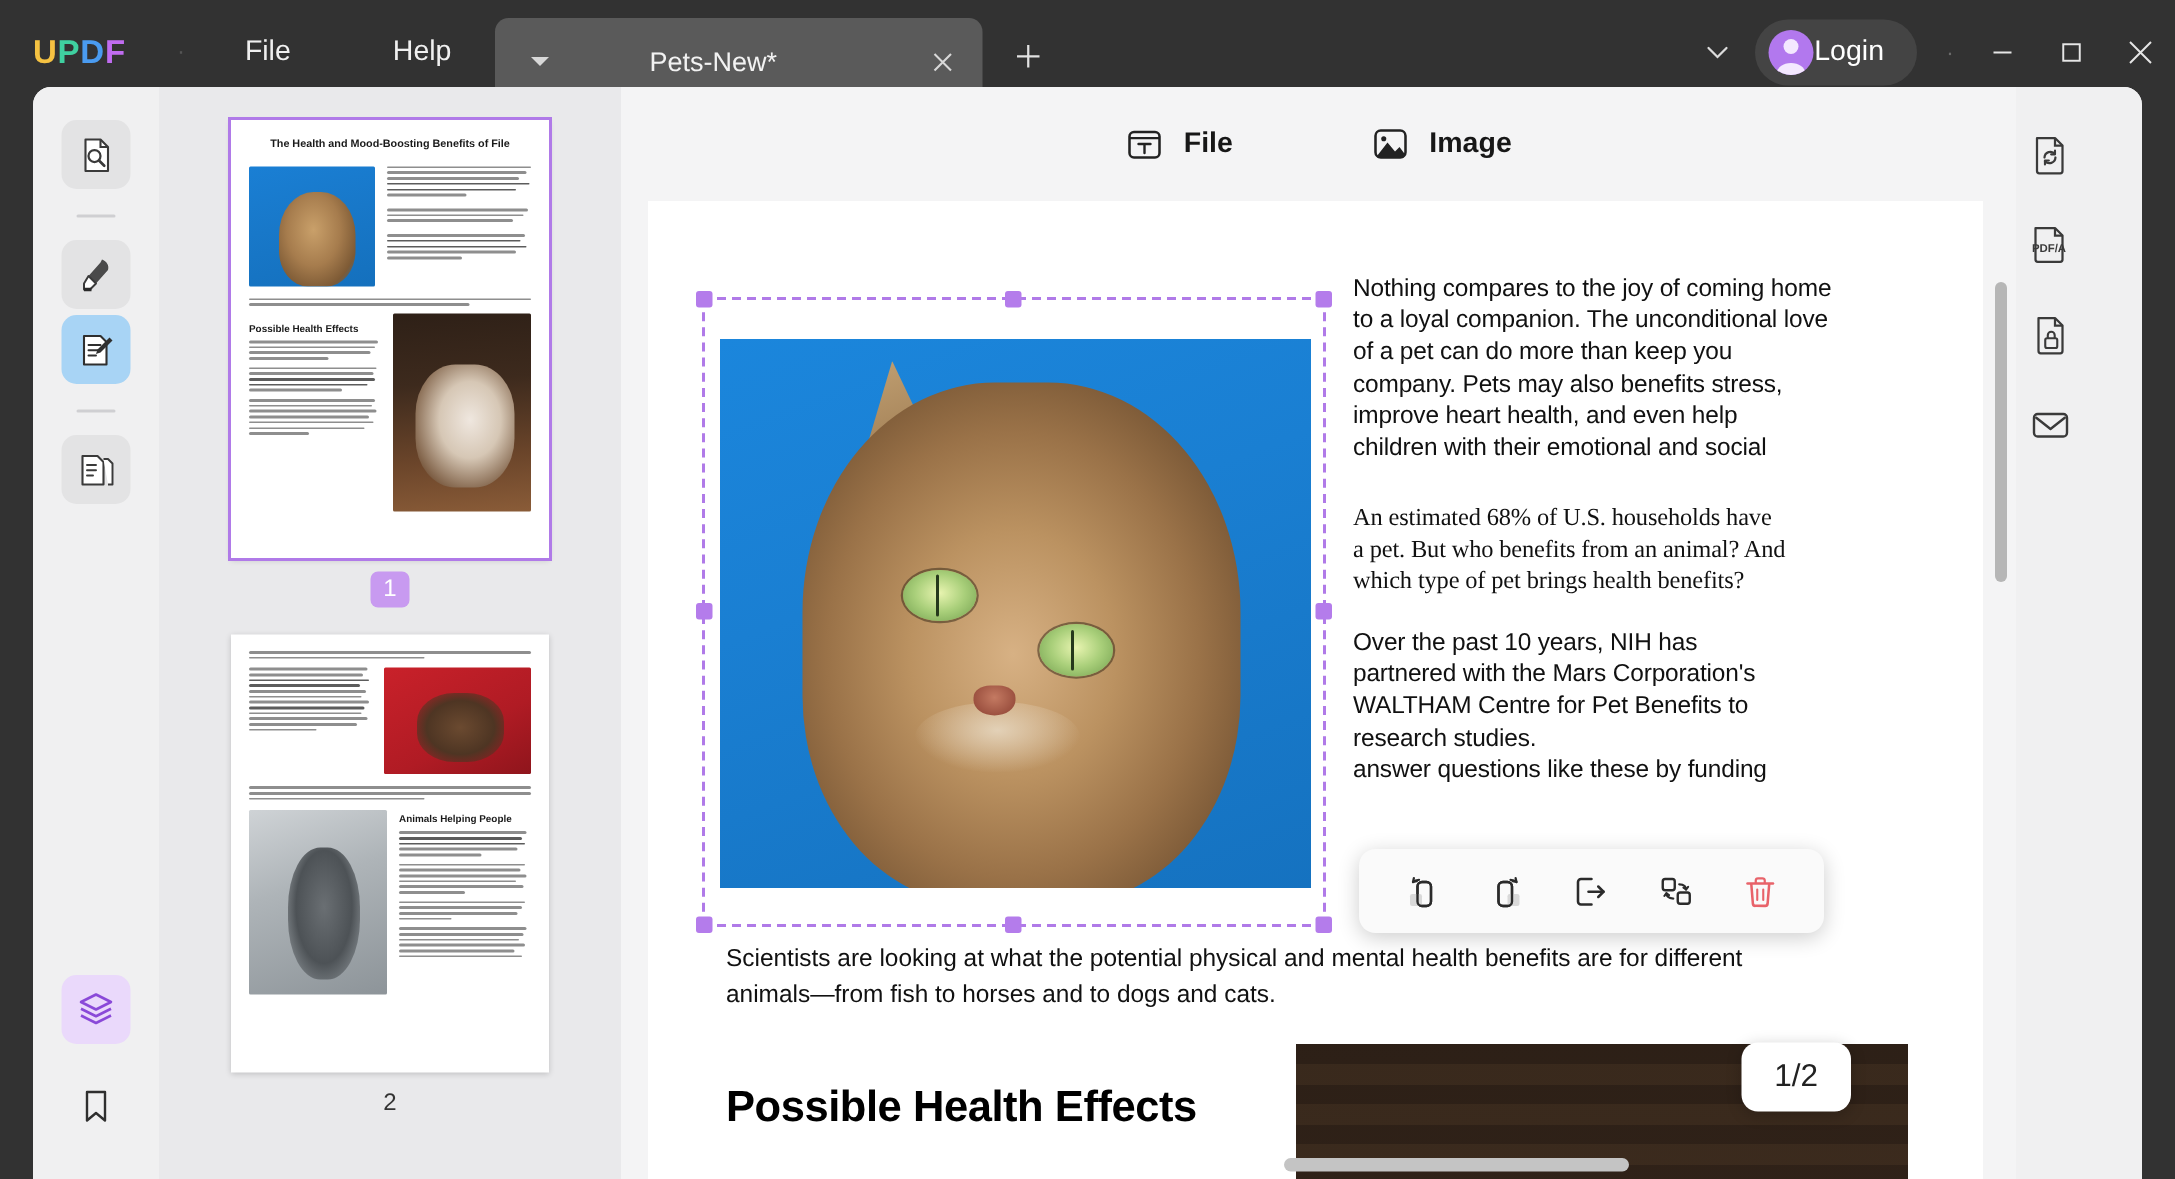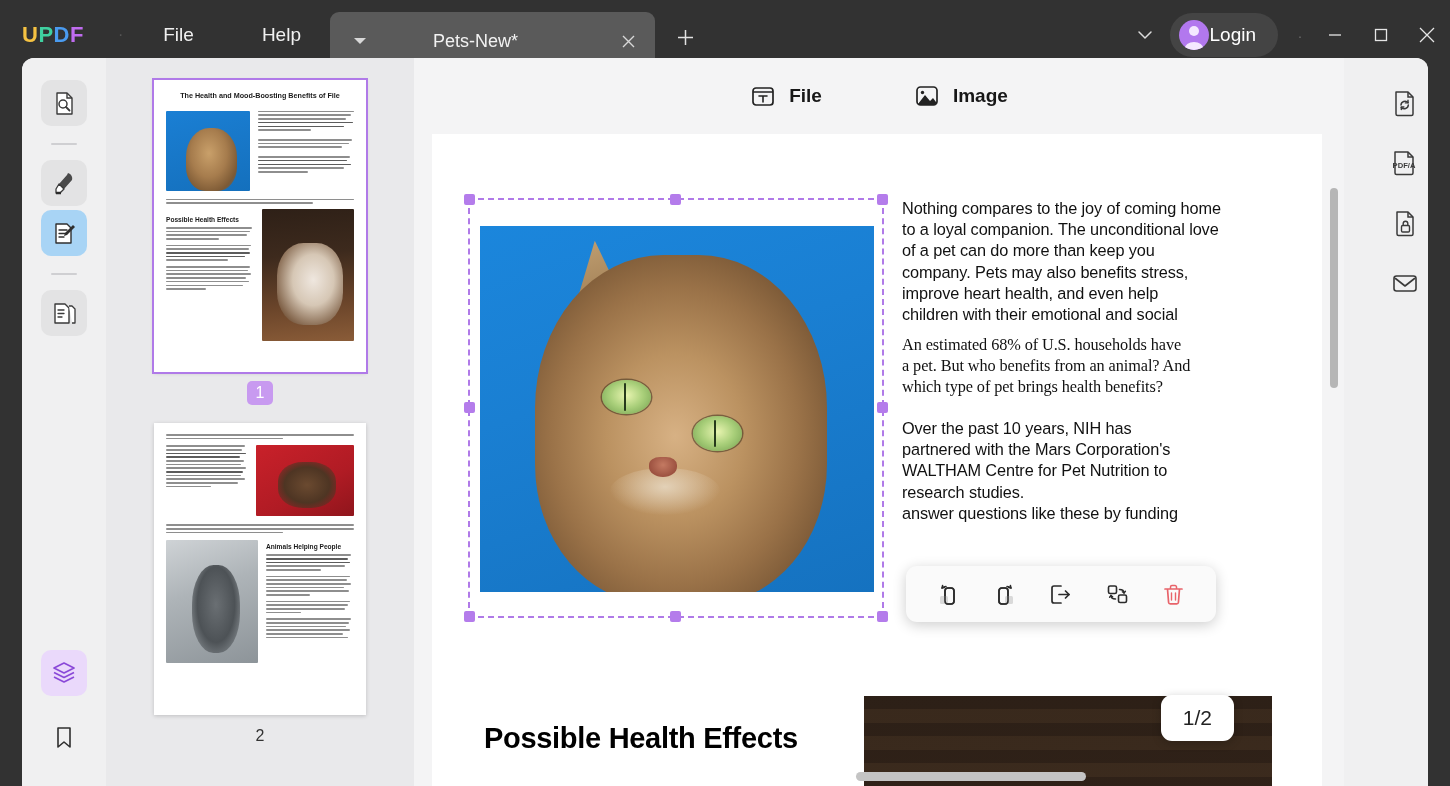--- a/index.html
+++ b/index.html
@@ -257,21 +257,21 @@
   #catimg .muzz {
     position: absolute; left: 33%; top: 66%; width: 28%; height: 13%;
     background: radial-gradient(ellipse at 50% 40%, rgba(232,218,196,.85) 0%, rgba(200,180,152,0) 72%);
     border-radius: 50%;
   }
 
   .ptext {
     position: absolute; font-size: 16.3px; line-height: 1.3;
     color: #111; letter-spacing: -.1px;
   }
-  #t-p1 { left: 470px; top: 64px; width: 360px; }
+  #t-p1 { left: 470px; top: 48px; width: 360px; }
   #t-p2 { left: 470px; top: 200px; width: 360px; font-family: Liberation Serif, serif; }
   #t-p3 { left: 470px; top: 284px; width: 360px; }
   #t-p1 div, #t-p2 div, #t-p3 div { white-space: nowrap; }
   #t-cap {
     position: absolute; left: 52px; top: 494px; width: 800px;
     font-size: 16.3px; line-height: 1.45; color: #111;
   }
   #t-cap div { white-space: nowrap; }
   #h2 {
     position: absolute; left: 52px; top: 588px;
@@ -320,21 +320,21 @@
     background: #b6b6b6; border-radius: 4px;
   }
   #hscroll {
     position: absolute; left: 442px; bottom: 5px; width: 230px; height: 9px;
     background: #c4c4c4; border-radius: 5px;
   }
 
   
   #rrail {
     width: 84px; height: 100%; background: #f0f0f1;
-    display: flex; flex-direction: column; align-items: flex-end;
+    display: flex; flex-direction: column; align-items: flex-start;
     padding-top: 22px; gap: 14px; flex-shrink: 0;
   }
   .rr-btn {
     width: 46px; height: 46px; border-radius: 10px;
     display: flex; align-items: center; justify-content: center;
   }
 </style>
 </head>
 <body>
 
@@ -643,25 +643,29 @@
 
         <div class="ptext" id="t-p2">
           <div>An estimated 68% of U.S. households have</div>
           <div>a pet. But who benefits from an animal? And</div>
           <div>which type of pet brings health benefits?</div>
         </div>
 
         <div class="ptext" id="t-p3">
           <div>Over  the  past  10  years,  NIH  has</div>
           <div>partnered with the Mars Corporation's</div>
-          <div>WALTHAM Centre for  Pet  Nutrition  to</div>
+          <div>WALTHAM Centre for  Pet  Benefits  to</div>
           <div>research studies.</div>
           <div>answer  questions  like these by funding</div>
         </div>
 
+        <div id="t-cap">
+          <div>Scientists are looking at what the potential physical and mental health benefits are for different</div>
+          <div>animals—from fish to horses and to dogs and cats.</div>
+        </div>
 
         <div id="h2">Possible Health Effects</div>
 
         <div id="t-p4">
           <div>Research  on  human-animal  interactions</div>
 
         </div>
 
         <div id="dogimg"></div>
       </div>

